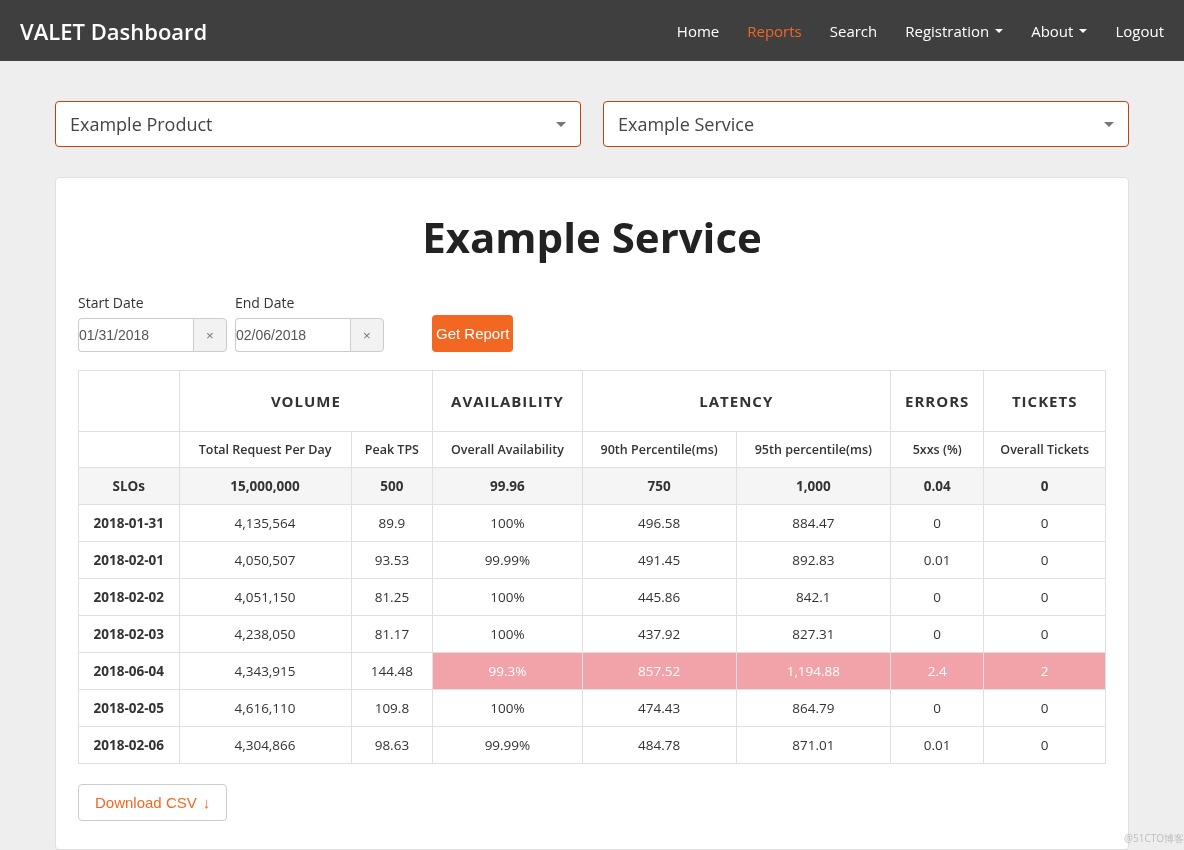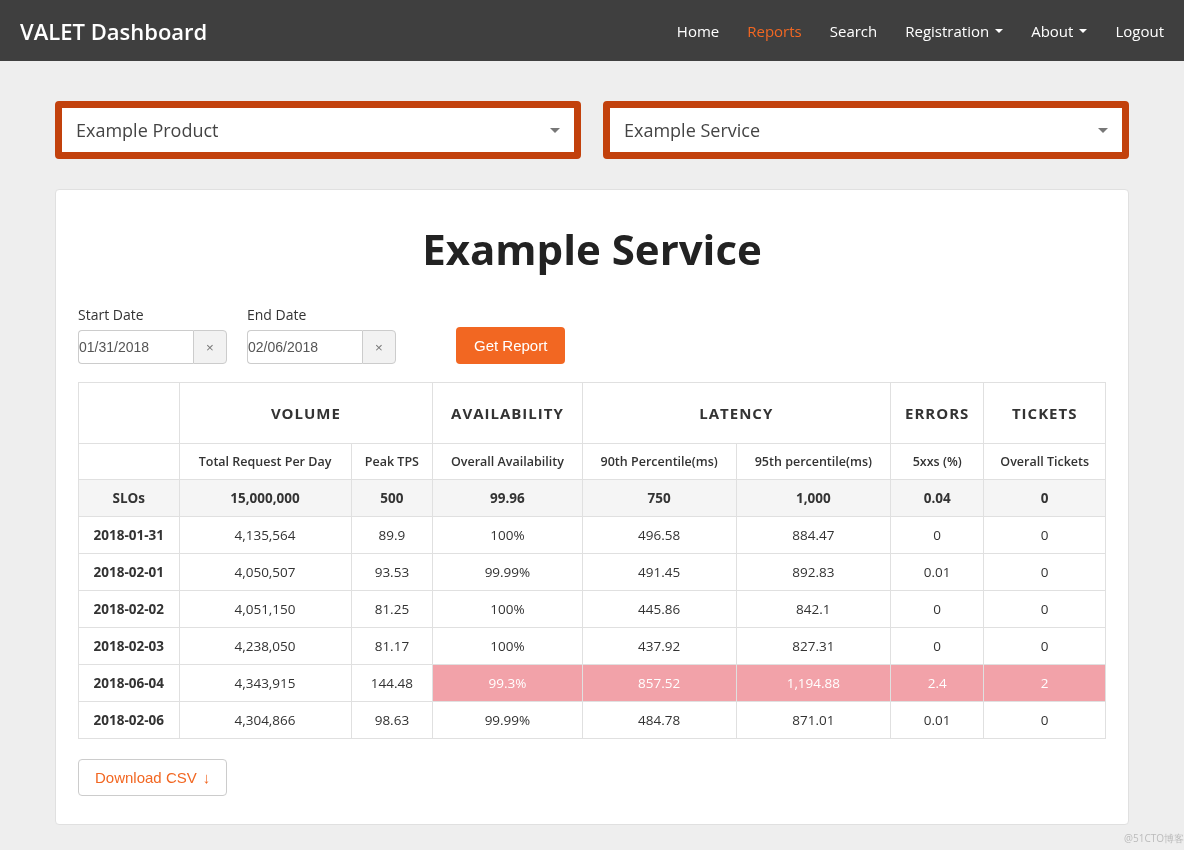--- a/index.html
+++ b/index.html
@@ -46,21 +46,21 @@
 }
 .container { padding: 40px 55px 30px; }
 .dropdown-row {
   display: flex;
   gap: 22px;
   margin-bottom: 30px;
 }
 .dropdown {
   flex: 1;
   background: #fff;
-  border: 7px solid #c2410c;
+  border: 1px solid #c2410c;
   border-radius: 4px;
   padding: 10px 14px;
   font-size: 18px;
   color: #444;
   display: flex;
   justify-content: space-between;
   align-items: center;
   cursor: pointer;
 }
 .dropdown .dd-caret {
@@ -78,21 +78,21 @@
 .service-title {
   text-align: center;
   font-size: 42px;
   font-weight: 700;
   color: #222;
   margin-bottom: 28px;
 }
 .date-row {
   display: flex;
   align-items: flex-end;
-  gap: 20px;
+  gap: 8px;
   margin-bottom: 18px;
 }
 .date-group { display: flex; flex-direction: column; }
 .date-label {
   font-size: 14px;
   color: #333;
   margin-bottom: 6px;
 }
 .input-group { display: flex; }
 .date-input {
@@ -110,21 +110,21 @@
   border-radius: 0 4px 4px 0;
   width: 34px;
   color: #777;
   cursor: pointer;
 }
 .get-report {
   background: #f26722;
   color: #fff;
   border: none;
   border-radius: 4px;
-  padding: 10px 18px;
+  padding: 10px 4px;
   font-size: 15px;
   cursor: pointer;
   margin-left: 40px;
 }
 table {
   width: 100%;
   border-collapse: collapse;
   font-size: 13.5px;
 }
 th, td {
@@ -313,20 +313,30 @@
             <td class="date-cell">2018-06-04</td>
             <td>4,343,915</td>
             <td>144.48</td>
             <td class="bad">99.3%</td>
             <td class="bad">857.52</td>
             <td class="bad">1,194.88</td>
             <td class="bad">2.4</td>
             <td class="bad">2</td>
           </tr>
           <tr>
+            <td class="date-cell">2018-02-05</td>
+            <td>4,616,110</td>
+            <td>109.8</td>
+            <td>100%</td>
+            <td>474.43</td>
+            <td>864.79</td>
+            <td>0</td>
+            <td>0</td>
+          </tr>
+          <tr>
             <td class="date-cell">2018-02-06</td>
             <td>4,304,866</td>
             <td>98.63</td>
             <td>99.99%</td>
             <td>484.78</td>
             <td>871.01</td>
             <td>0.01</td>
             <td>0</td>
           </tr>
         </tbody>

